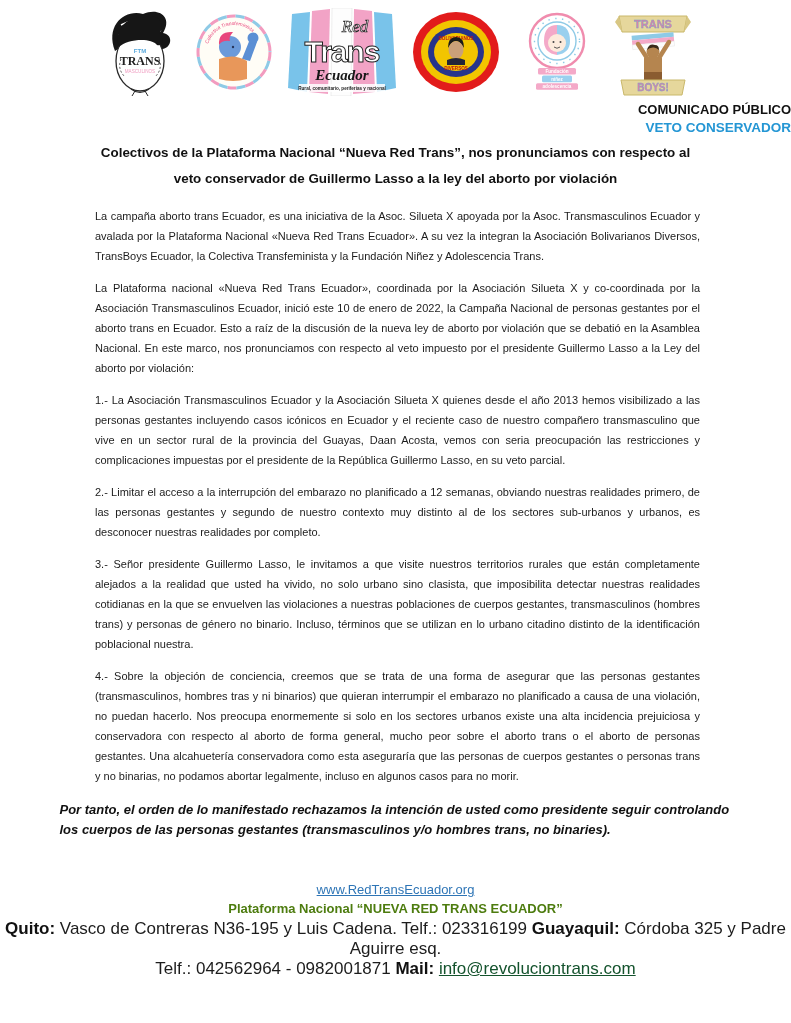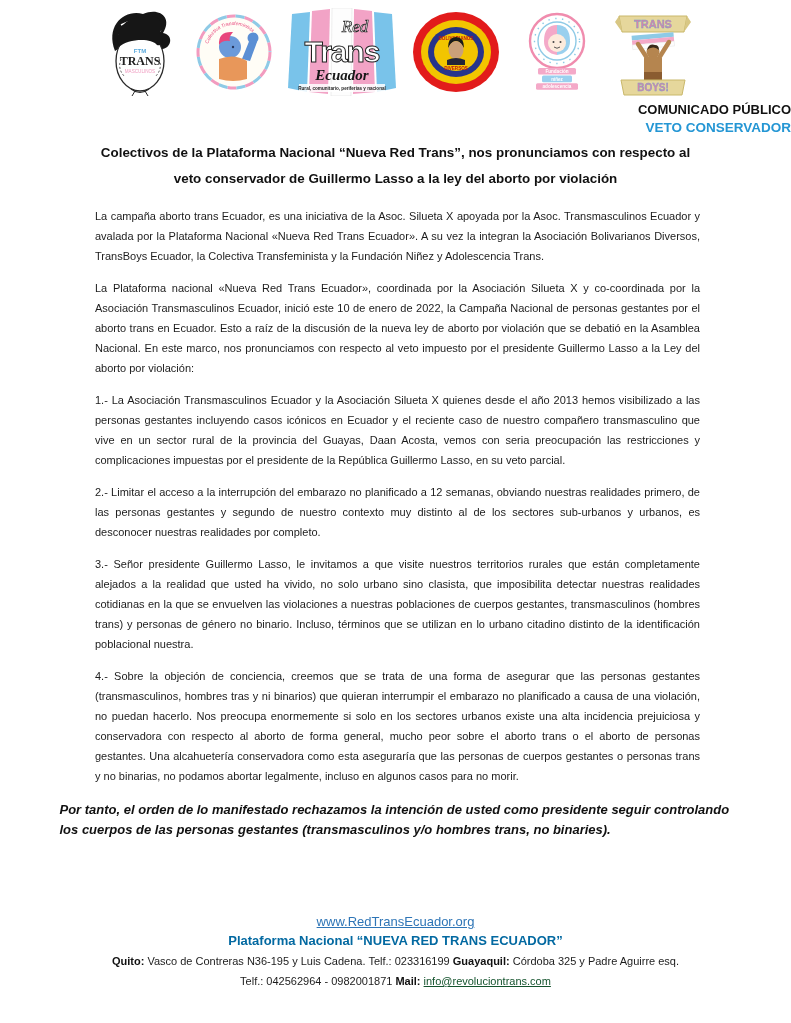--- a/index.html
+++ b/index.html
@@ -15,24 +15,24 @@
   .title-main{margin-top:4px;text-align:right;font-size:13px;font-weight:bold;color:#111;}
   .title-veto{margin-top:3px;text-align:right;font-size:13.5px;font-weight:bold;color:#2496d4;}
   .title-heading{margin:5px auto 0;width:620px;text-align:center;font-size:13.4px;font-weight:bold;line-height:26px;color:#111;}
 
   
   .doc-body{margin:14px 91px 0 95px;font-size:11px;line-height:20px;text-align:justify;color:#1c1c1c;}
   .doc-body p{margin:0 0 12px 0;}
   .closing{margin:14px auto 0;width:672px;text-align:left;font-size:13px;line-height:20px;font-weight:bold;font-style:italic;color:#111;}
 
   
-  .footer{position:absolute;left:0;right:0;bottom:32px;text-align:center;}
+  .footer{position:absolute;left:0;right:0;bottom:44px;text-align:center;}
   .footer-link{font-size:13px;color:#2e75b6;text-decoration:underline;line-height:19px;cursor:pointer;}
-  .footer-org{font-size:13px;font-weight:bold;color:#0369a1;line-height:20px;}
-  .footer-contact{font-size:11px;color:#1c1c1c;line-height:20px;}
+  .footer-org{font-size:13px;font-weight:bold;color:#4d7c0f;line-height:20px;}
+  .footer-contact{font-size:17px;color:#1c1c1c;line-height:20px;}
   .footer-contact b{color:#111;}
   .email-link{color:#14532d;text-decoration:underline;cursor:pointer;}
 </style>
 </head>
 <body>
 
 <div class="page">
 
   <div class="logos">
 

